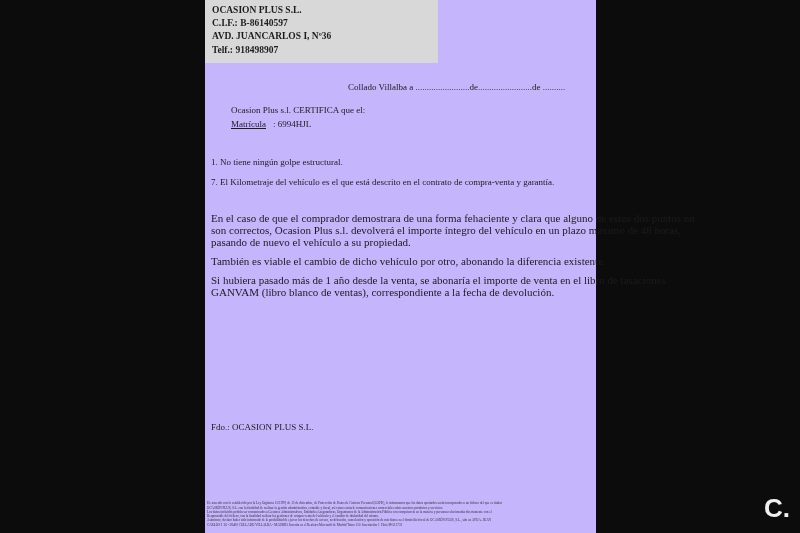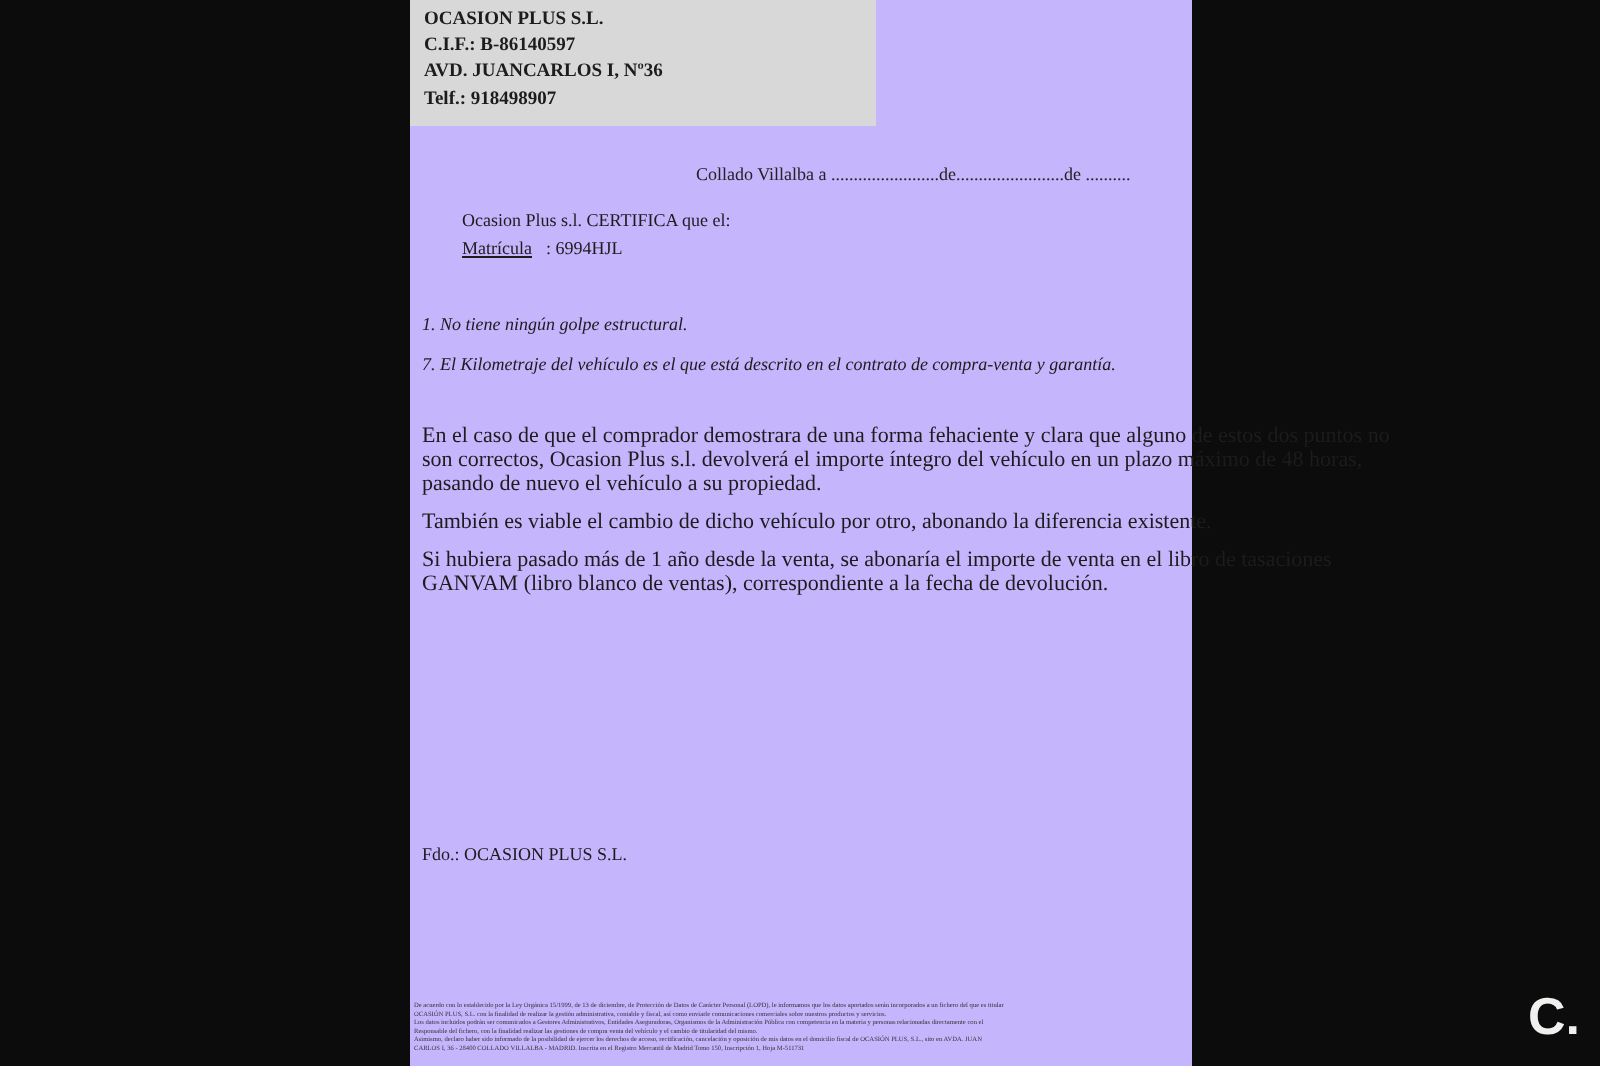--- a/index.html
+++ b/index.html
@@ -9,21 +9,21 @@
         color:#1c1c1c;}
   .header-box{position:absolute;left:0;top:0;width:233px;height:63px;background:#d8d8d8;
         box-sizing:border-box;padding:4px 0 0 7px;font-weight:bold;font-size:9.5px;
         line-height:13.2px;white-space:nowrap;}
   .date-line{position:absolute;left:143px;top:82px;font-size:9px;white-space:nowrap;color:#222;}
   .cert-block{position:absolute;left:6px;top:104px;font-size:9px;line-height:13.6px;margin-left:20px;}
   .field-row{white-space:nowrap;}
   .field-label{display:inline-block;width:42px;}
   .field-label u{text-decoration:underline;}
   .points{position:absolute;left:6px;top:157px;font-size:9px;}
-  .points .pt{white-space:nowrap;margin-bottom:10px;font-style:italic;}
+  .points .pt{white-space:nowrap;margin-bottom:10px;}
   .paras{position:absolute;left:6px;top:212px;font-size:11px;line-height:12.2px;}
   .paras .pline{white-space:nowrap;}
   .pgap{height:6px;}
   .pgap2{height:7px;}
   .signature{position:absolute;left:6px;top:387px;font-size:9px;white-space:nowrap;margin-top:35px;}
   .legal{position:absolute;left:2px;top:501px;width:780px;font-size:6.6px;line-height:8.6px;
         color:#333;transform:scale(0.5);transform-origin:left top;}
   .legal .lline{white-space:nowrap;}
   .brand-logo{position:absolute;right:10px;bottom:9px;font-family:"Liberation Sans", sans-serif;
         font-weight:bold;font-size:26px;color:#f0f0ee;letter-spacing:0px;}

